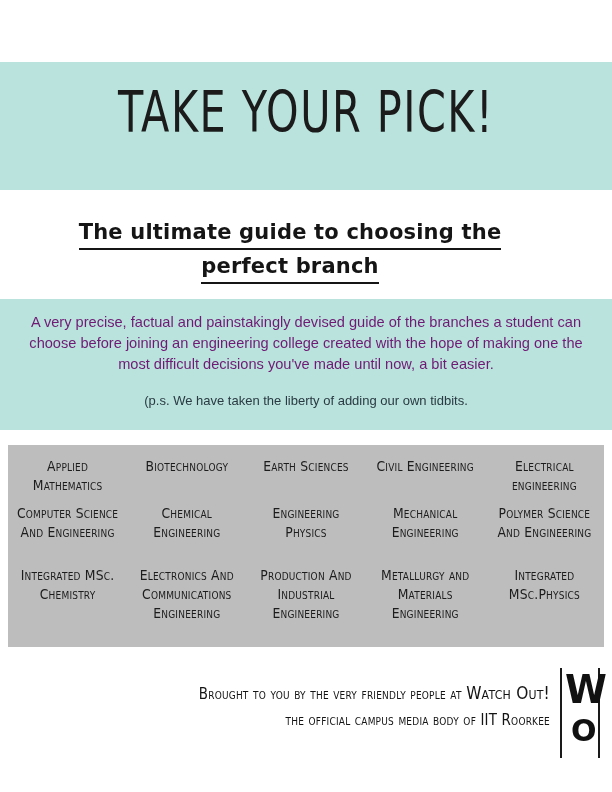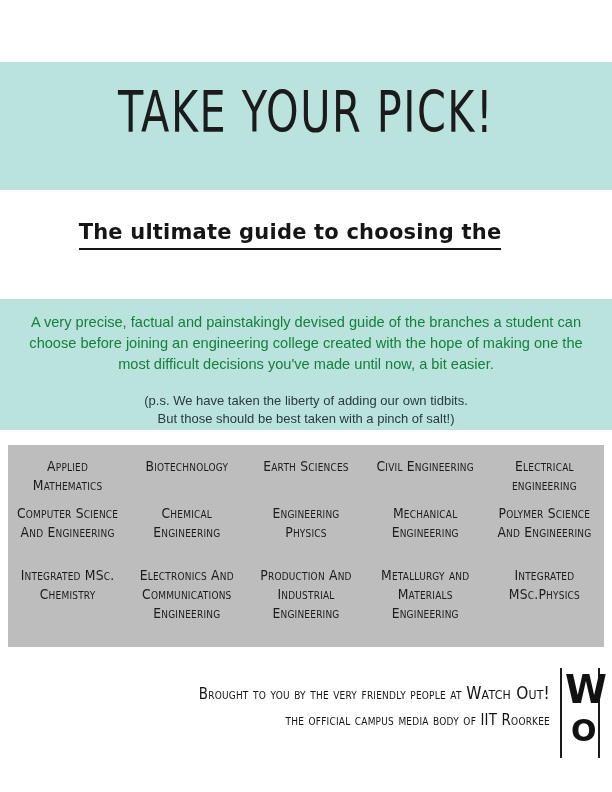--- a/index.html
+++ b/index.html
@@ -81,21 +81,21 @@
   }
   .desc-text {
     position: absolute;
     left: 26px;
     top: 292px;
     width: 560px;
     text-align: center;
     font-family: "Liberation Sans", sans-serif;
     font-size: 14.6px;
     line-height: 21px;
-    color: #15803d;
+    color: #701a75;
   }
   .desc-small {
     position: absolute;
     left: 56px;
     top: 372px;
     width: 500px;
     text-align: center;
     font-family: "Liberation Sans", sans-serif;
     font-size: 13px;
     line-height: 18px;
@@ -208,27 +208,27 @@
 <body>
 
 <div class="page">
 
   <div class="title-band"></div>
   <div class="title-text">TAKE YOUR PICK!</div>
 
   <div class="subtitle-wrap">
     <div class="subtitle-line">The ultimate guide to choosing the</div>
     <br>
+    <div class="subtitle-line second">perfect branch</div>
   </div>
 
   <div class="desc-band"></div>
   <div class="desc-text">A very precise, factual and painstakingly devised guide of the branches a student can choose before joining an engineering college created with the hope of making one the most difficult decisions you've made until now, a bit easier.</div>
   <div class="desc-small">
     <div>(p.s. We have taken the liberty of adding our own tidbits.</div>
-    <div>But those should be best taken with a pinch of salt!)</div>
   </div>
 
   <div class="table-band"></div>
   <div class="branch-table">
     <div class="cell row1">Applied Mathematics</div>
     <div class="cell row1">Biotechnology</div>
     <div class="cell row1">Earth Sciences</div>
     <div class="cell row1">Civil Engineering</div>
     <div class="cell row1">Electrical engineering</div>
 

